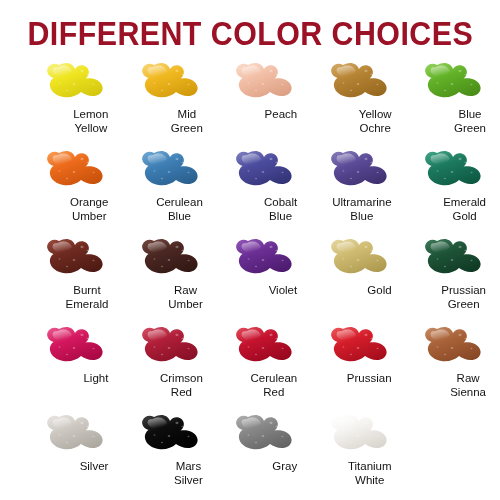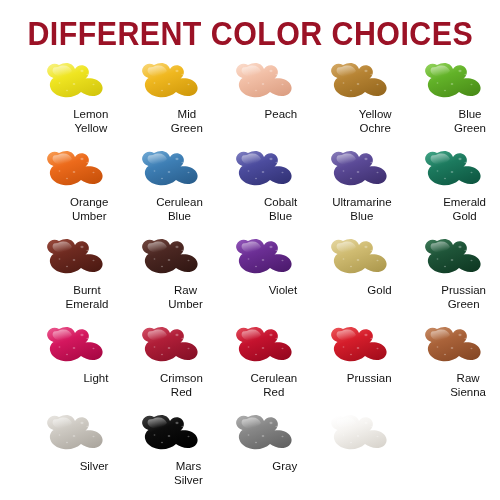--- a/index.html
+++ b/index.html
@@ -741,18 +741,20 @@
               <path d="M40,8 C54,0 68,4 72,16 C76,8 88,6 95,12 C103,19 100,30 93,35 C104,33 118,36 124,45 C131,55 126,66 115,69 C104,72 92,68 84,62 C76,70 62,74 49,72 C36,70 26,63 23,54 C20,46 23,38 29,34 C20,31 14,23 17,15 C21,6 31,3 40,8 Z" fill="url(#g23)"></path>
               <path d="M38,12 C50,6 62,10 66,20 C60,28 48,32 38,30 C28,27 24,18 30,13 Z" fill="url(#h23)"></path>
               <ellipse cx="86" cy="20" rx="3.2" ry="2.304" fill="#ffffff" opacity="0.3"></ellipse>
               <ellipse cx="97" cy="27" rx="2.2" ry="1.584" fill="#ffffff" opacity="0.3"></ellipse>
               <ellipse cx="70" cy="46" rx="2.6" ry="1.8719999999999999" fill="#ffffff" opacity="0.3"></ellipse>
               <ellipse cx="109" cy="47" rx="2" ry="1.44" fill="#ffffff" opacity="0.3"></ellipse>
               <ellipse cx="56" cy="59" rx="2.2" ry="1.584" fill="#ffffff" opacity="0.3"></ellipse>
               <ellipse cx="41" cy="44" rx="1.8" ry="1.296" fill="#ffffff" opacity="0.3"></ellipse>
             </svg>
           </div>
+          <div class="swatch-label">Titanium
+White</div>
         </div>
         <div class="swatch-cell empty"></div>
       </div>
     </div>
 
 </div>
 
 </body></html>

